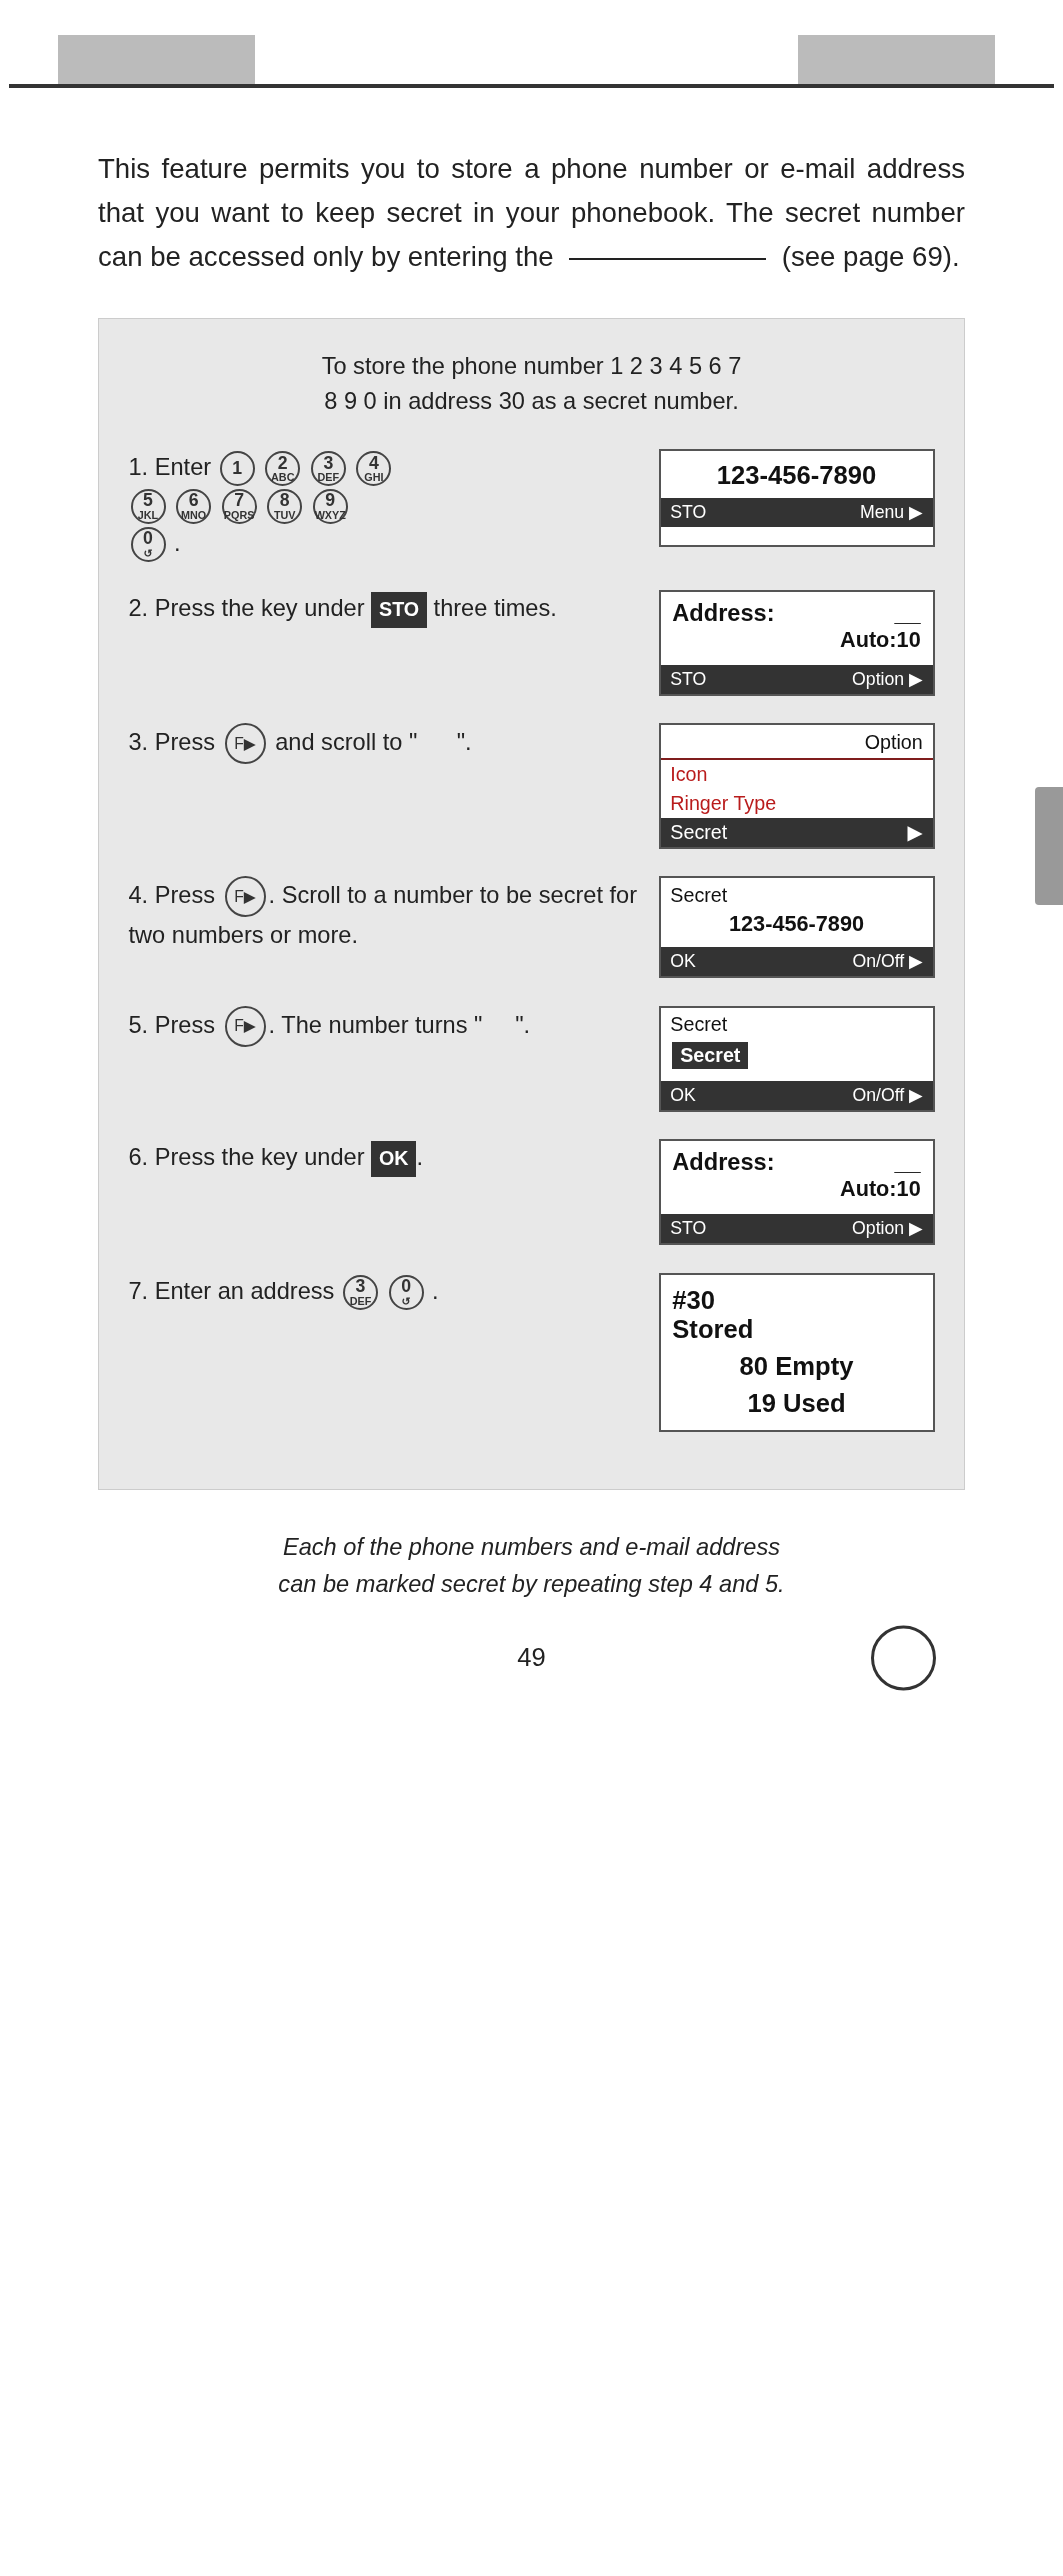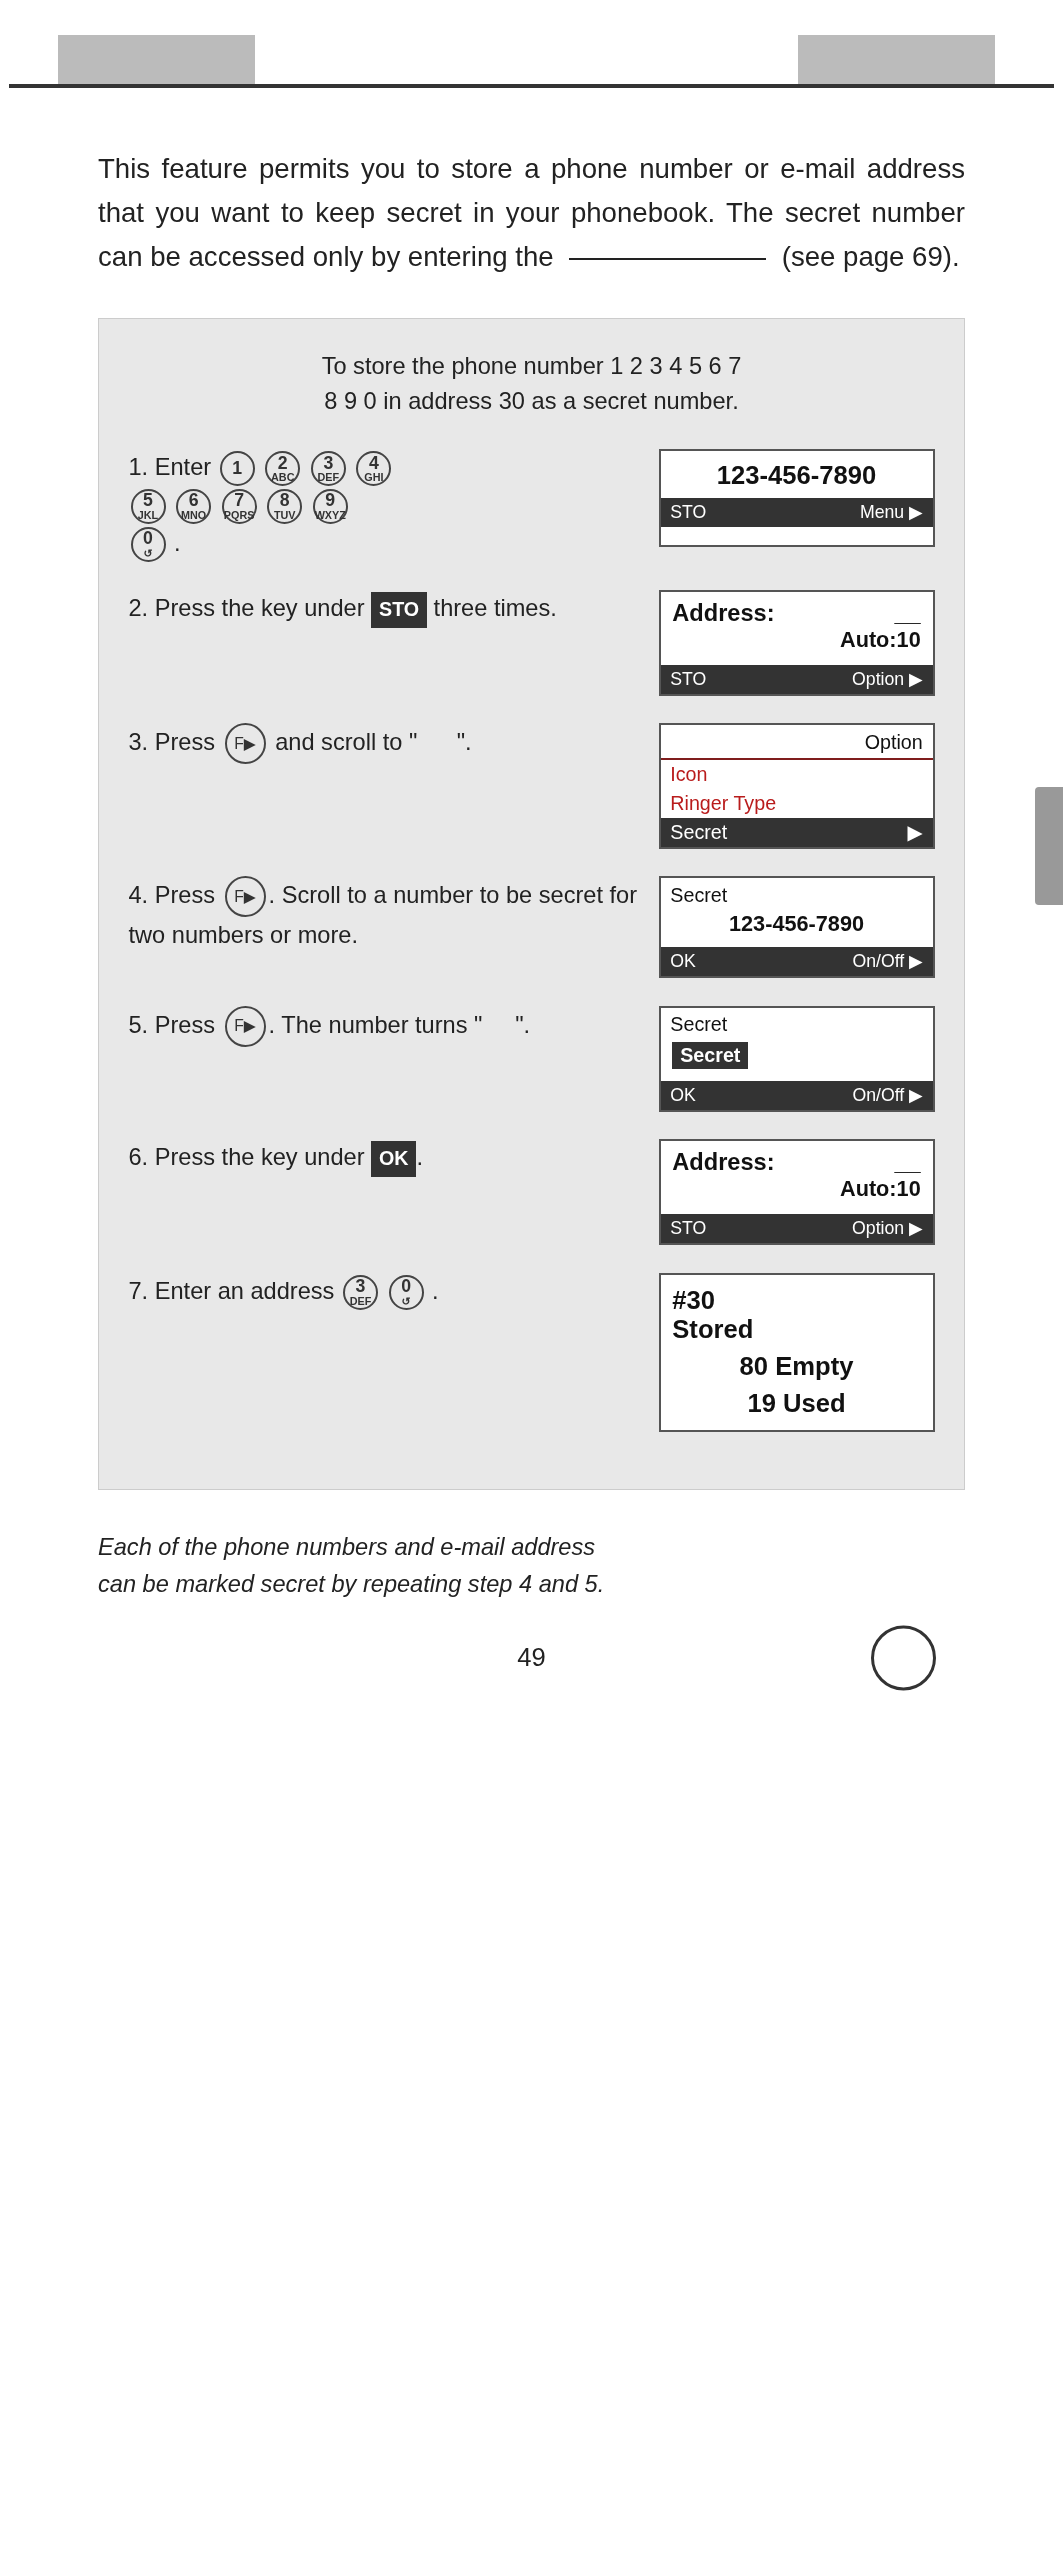--- a/index.html
+++ b/index.html
@@ -247,20 +247,21 @@
       font-size: 19.7px;
       font-weight: bold;
       padding: 2px 7.9px;
       vertical-align: middle;
     }
 
     .italic-note {
       font-style: italic;
       font-size: 23.6px;
       color: #222;
+      text-align: center;
       line-height: 1.6;
       margin-top: 29.5px;
     }
 
     
     .page-number {
       text-align: center;
       font-size: 25.6px;
       color: #222;
       margin-top: 39px;

